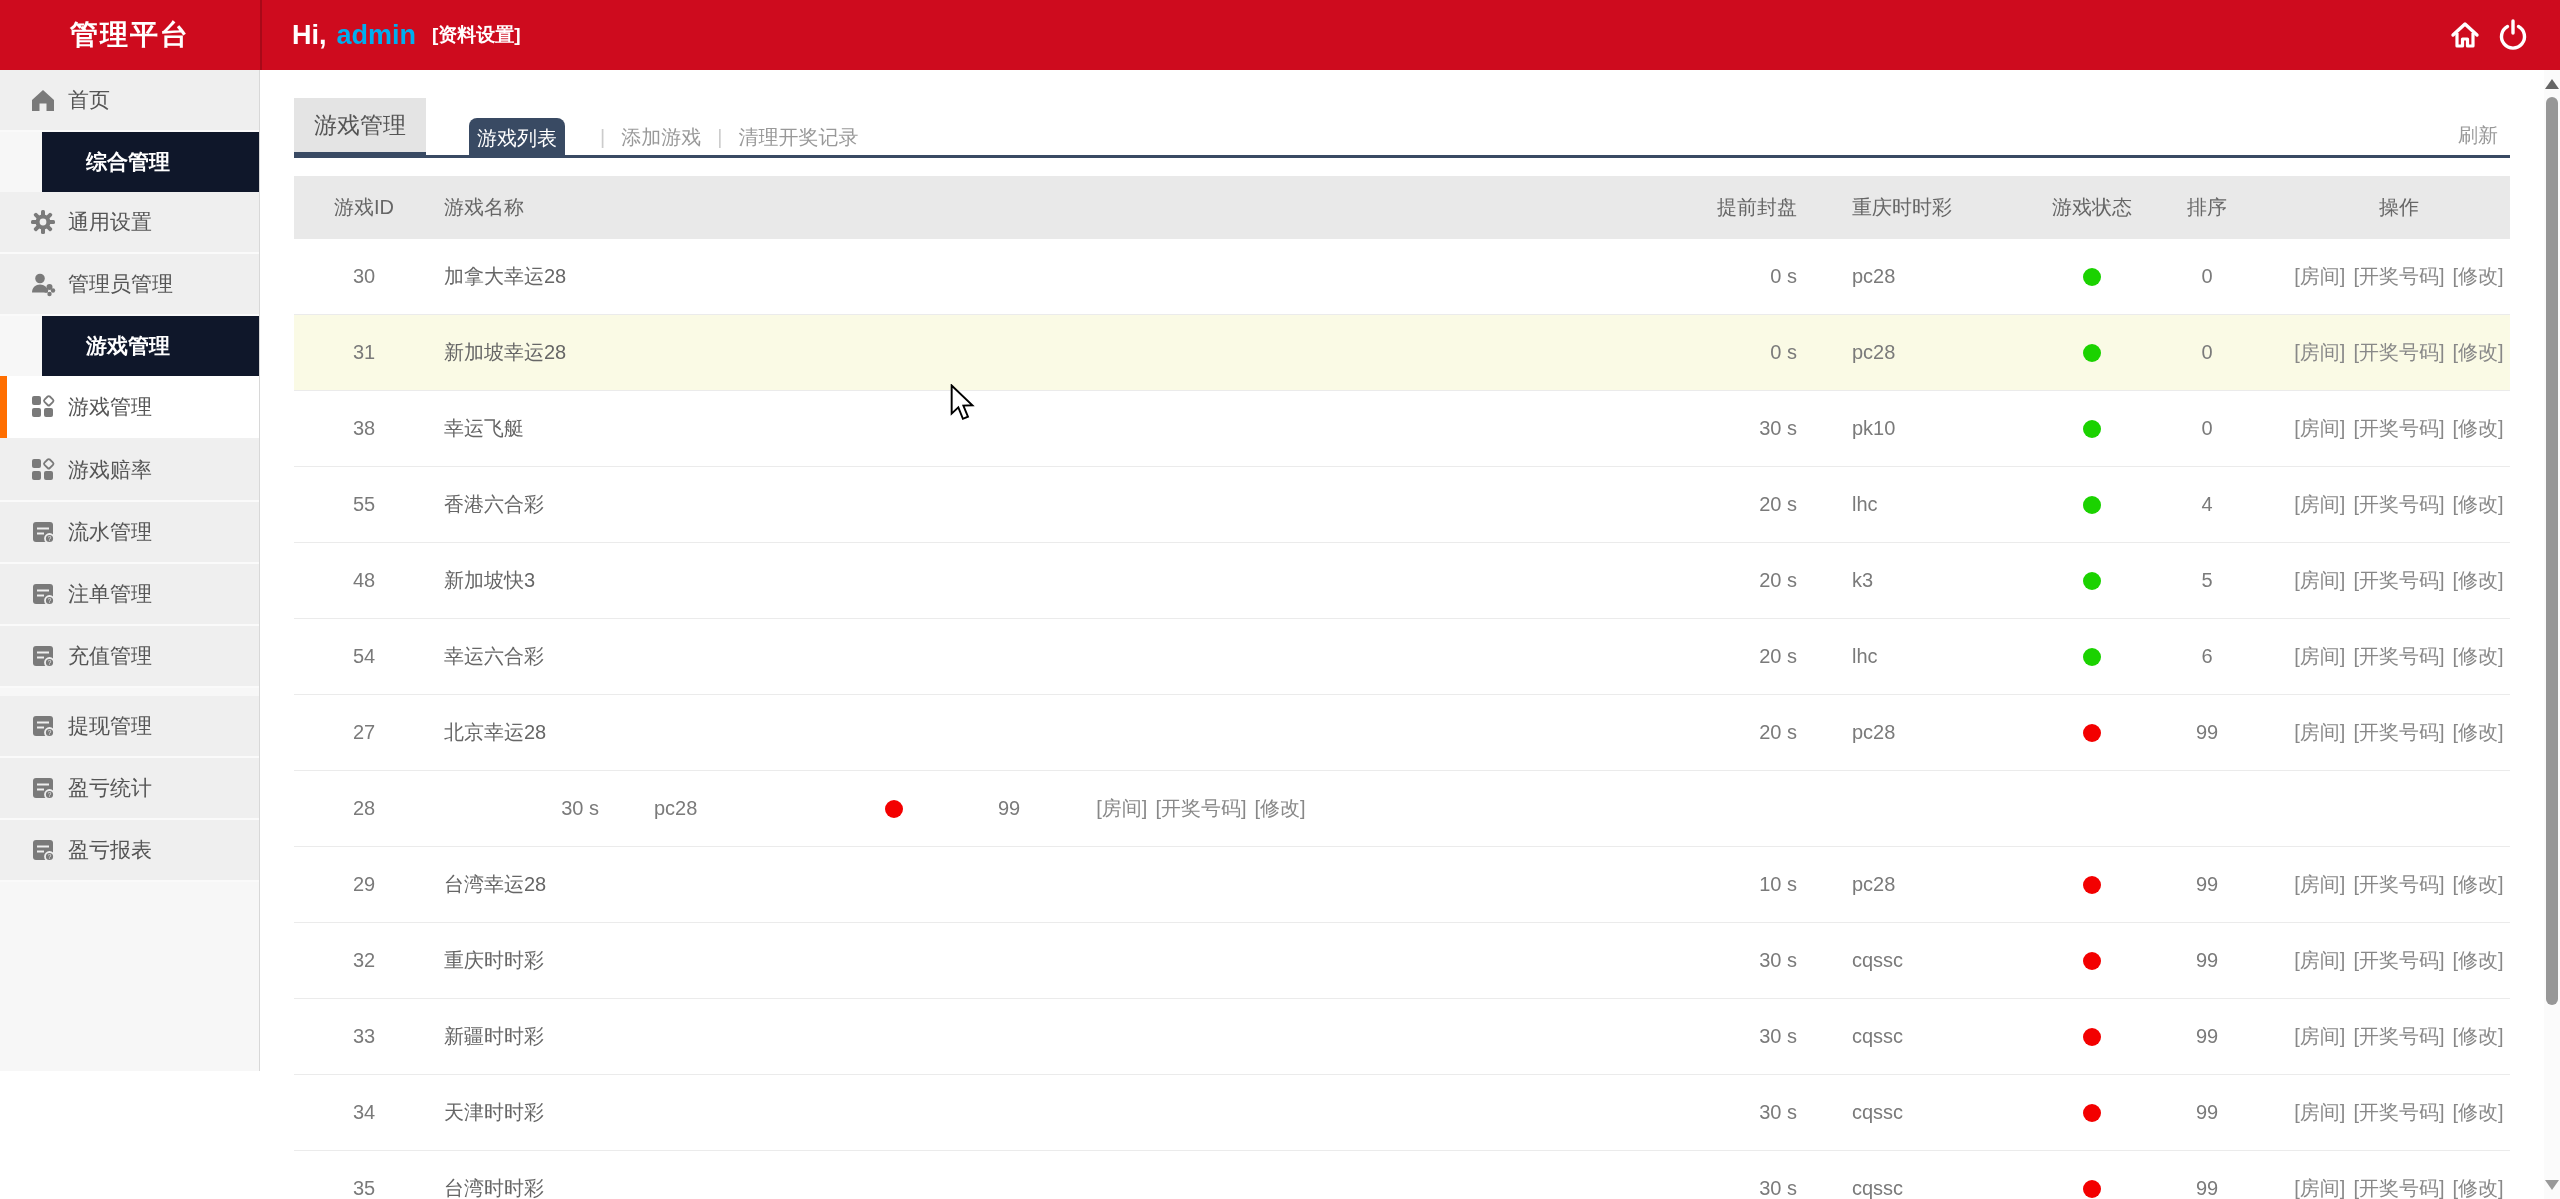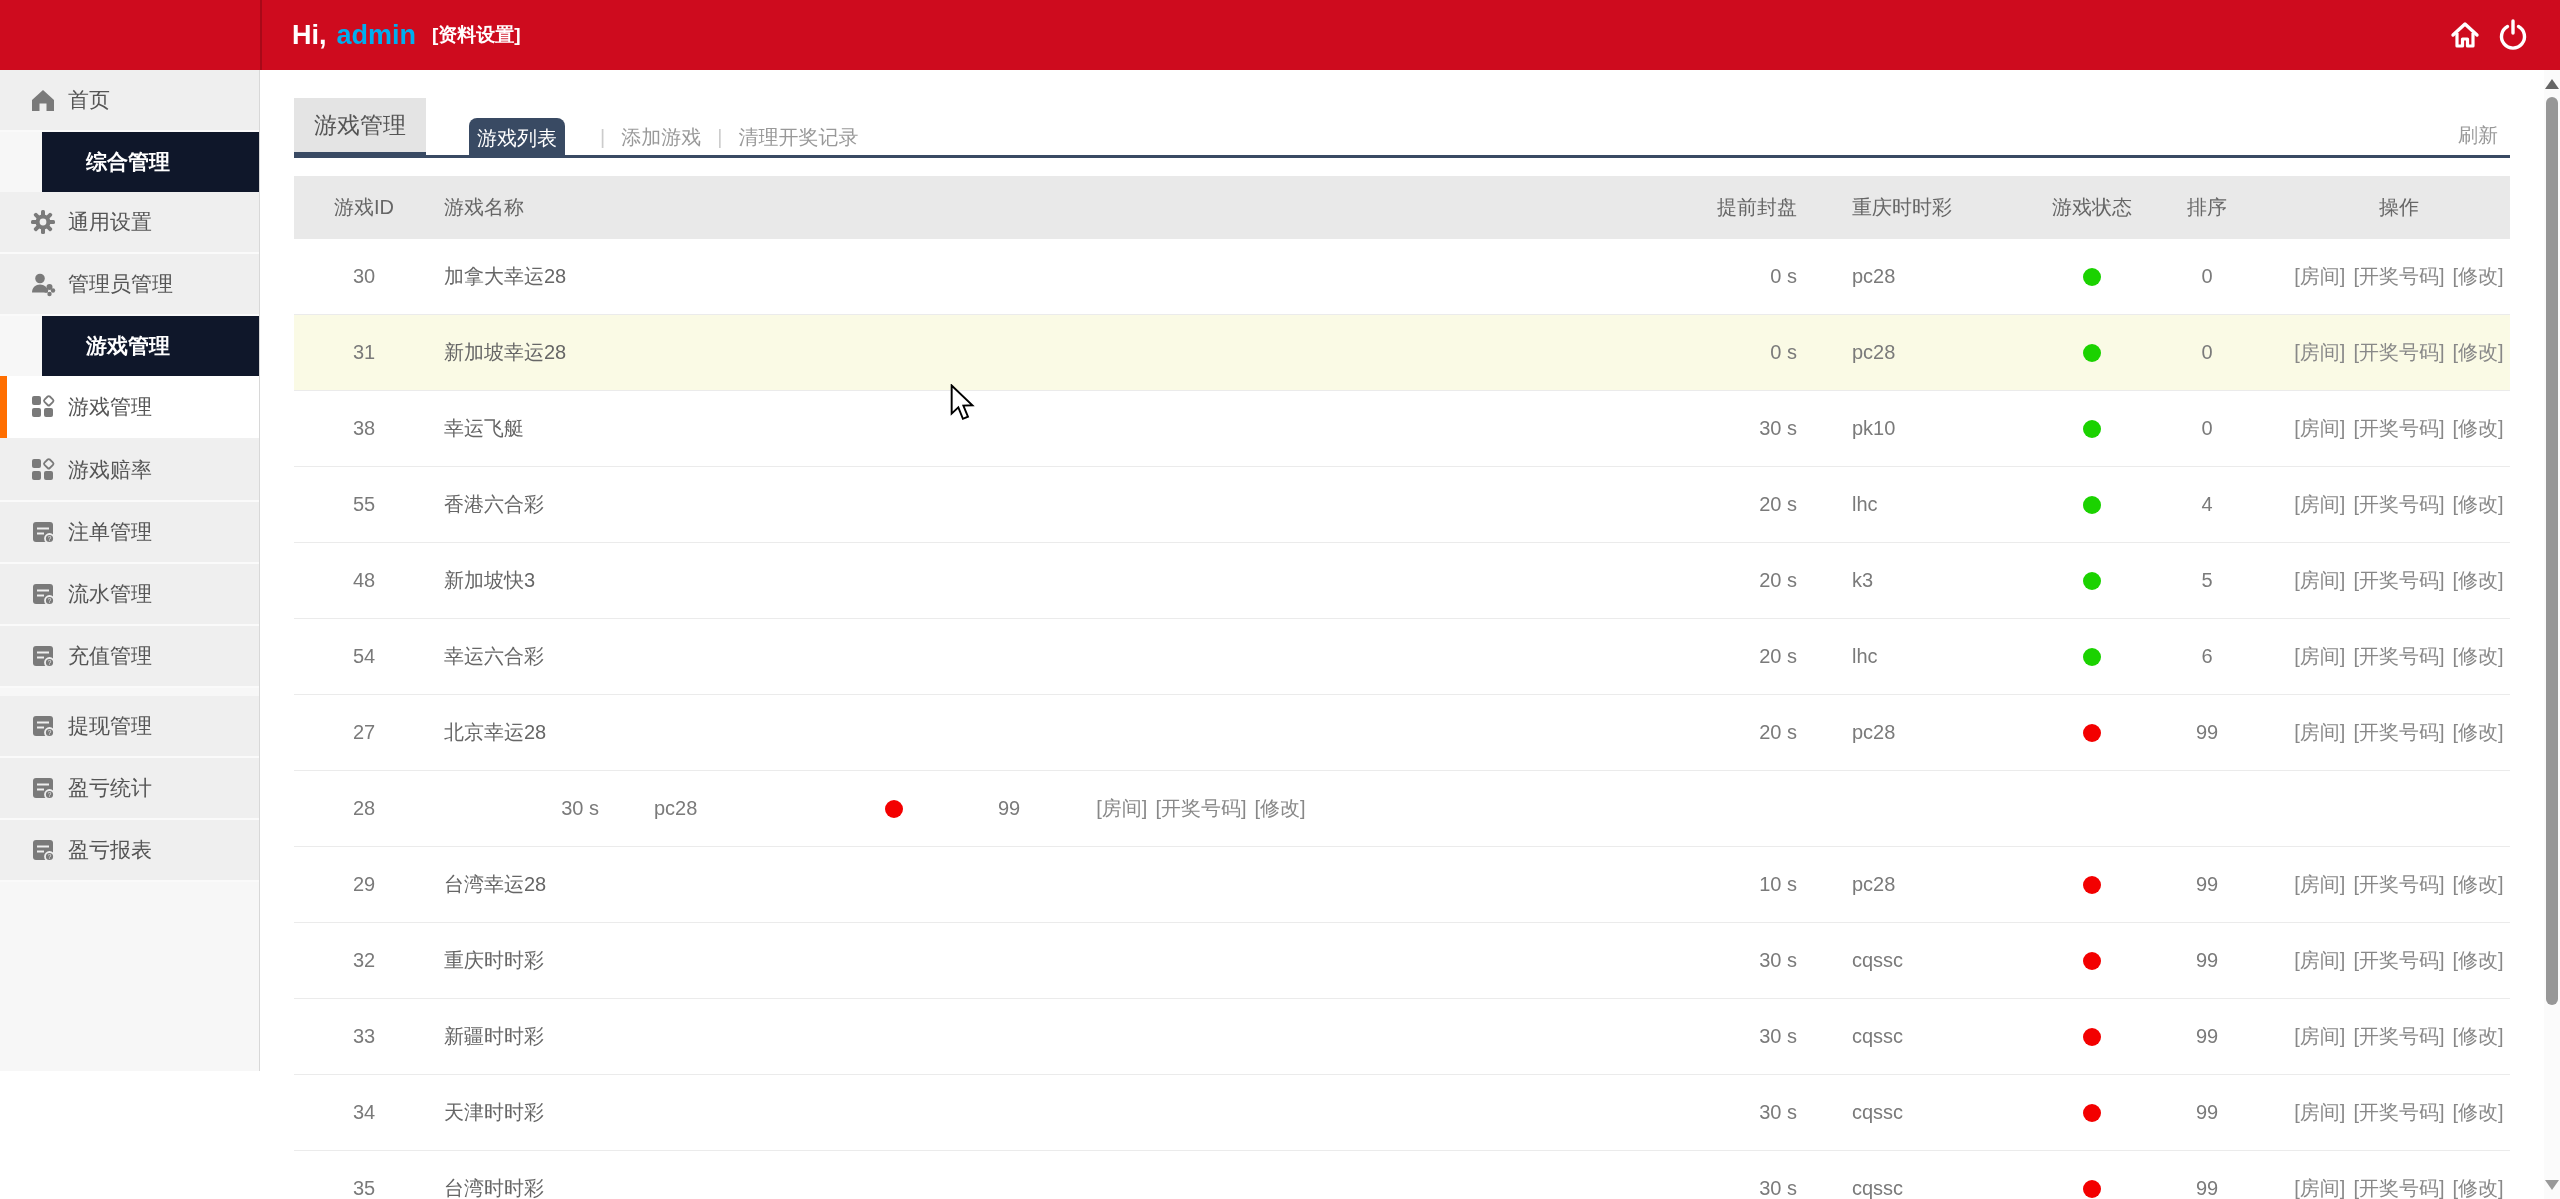--- a/index.html
+++ b/index.html
@@ -76,20 +76,21 @@
   #scrollbar .thumb { position:absolute; top:27px; left:2px; width:12px; height:908px; background:#979797; border-radius:6px; }
 
   #cursor { position:absolute; left:950px; top:384px; pointer-events:none; }
 </style>
 </head>
 <body>
 
 <div id="root">
 
   <div id="topbar">
+    <div class="brand">管理平台</div>
     <div class="brand-sep"></div>
     <div class="greeting">
       <span class="hi">Hi,</span>
       <span class="uname">admin</span>
       <span class="profile">[资料设置]</span>
     </div>
     <div class="topbar-icons">
       <svg width="34" height="34" viewBox="0 0 34 34">
         <path d="M5 17 L17 6 L29 17" fill="none" stroke="#fff" stroke-width="3.4" stroke-linecap="round" stroke-linejoin="round"></path>
         <path d="M9 15 V28 H14.5 V21 H19.5 V28 H25 V15" fill="none" stroke="#fff" stroke-width="3.2" stroke-linejoin="round"></path>
@@ -175,33 +176,33 @@
       <div class="side-item">
     <span class="icon">
           <svg viewBox="0 0 26 26">
             <rect x="3" y="3" width="20" height="20" rx="3" fill="#7a7a7a"></rect>
             <line x1="7" y1="9.5" x2="19" y2="9.5" stroke="#efefef" stroke-width="2"></line>
             <line x1="7" y1="14.5" x2="14" y2="14.5" stroke="#efefef" stroke-width="2"></line>
             <circle cx="19.5" cy="19.5" r="4.5" fill="#7a7a7a" stroke="#efefef" stroke-width="1.8"></circle>
             <text x="19.5" y="22" font-size="6.5" fill="#efefef" text-anchor="middle">?</text>
           </svg>
         </span>
+    <span class="lbl">流水管理</span>
+  </div>
+      <div class="side-item">
+    <span class="icon">
+          <svg viewBox="0 0 26 26">
+            <rect x="3" y="3" width="20" height="20" rx="3" fill="#7a7a7a"></rect>
+            <line x1="7" y1="9.5" x2="19" y2="9.5" stroke="#efefef" stroke-width="2"></line>
+            <line x1="7" y1="14.5" x2="14" y2="14.5" stroke="#efefef" stroke-width="2"></line>
+            <circle cx="19.5" cy="19.5" r="4.5" fill="#7a7a7a" stroke="#efefef" stroke-width="1.8"></circle>
+            <text x="19.5" y="22" font-size="6.5" fill="#efefef" text-anchor="middle">?</text>
+          </svg>
+        </span>
     <span class="lbl">注单管理</span>
-  </div>
-      <div class="side-item">
-    <span class="icon">
-          <svg viewBox="0 0 26 26">
-            <rect x="3" y="3" width="20" height="20" rx="3" fill="#7a7a7a"></rect>
-            <line x1="7" y1="9.5" x2="19" y2="9.5" stroke="#efefef" stroke-width="2"></line>
-            <line x1="7" y1="14.5" x2="14" y2="14.5" stroke="#efefef" stroke-width="2"></line>
-            <circle cx="19.5" cy="19.5" r="4.5" fill="#7a7a7a" stroke="#efefef" stroke-width="1.8"></circle>
-            <text x="19.5" y="22" font-size="6.5" fill="#efefef" text-anchor="middle">?</text>
-          </svg>
-        </span>
-    <span class="lbl">流水管理</span>
   </div>
       <div class="side-item gap-after">
     <span class="icon">
           <svg viewBox="0 0 26 26">
             <rect x="3" y="3" width="20" height="20" rx="3" fill="#7a7a7a"></rect>
             <line x1="7" y1="9.5" x2="19" y2="9.5" stroke="#efefef" stroke-width="2"></line>
             <line x1="7" y1="14.5" x2="14" y2="14.5" stroke="#efefef" stroke-width="2"></line>
             <circle cx="19.5" cy="19.5" r="4.5" fill="#7a7a7a" stroke="#efefef" stroke-width="1.8"></circle>
             <text x="19.5" y="22" font-size="6.5" fill="#efefef" text-anchor="middle">?</text>
           </svg>

